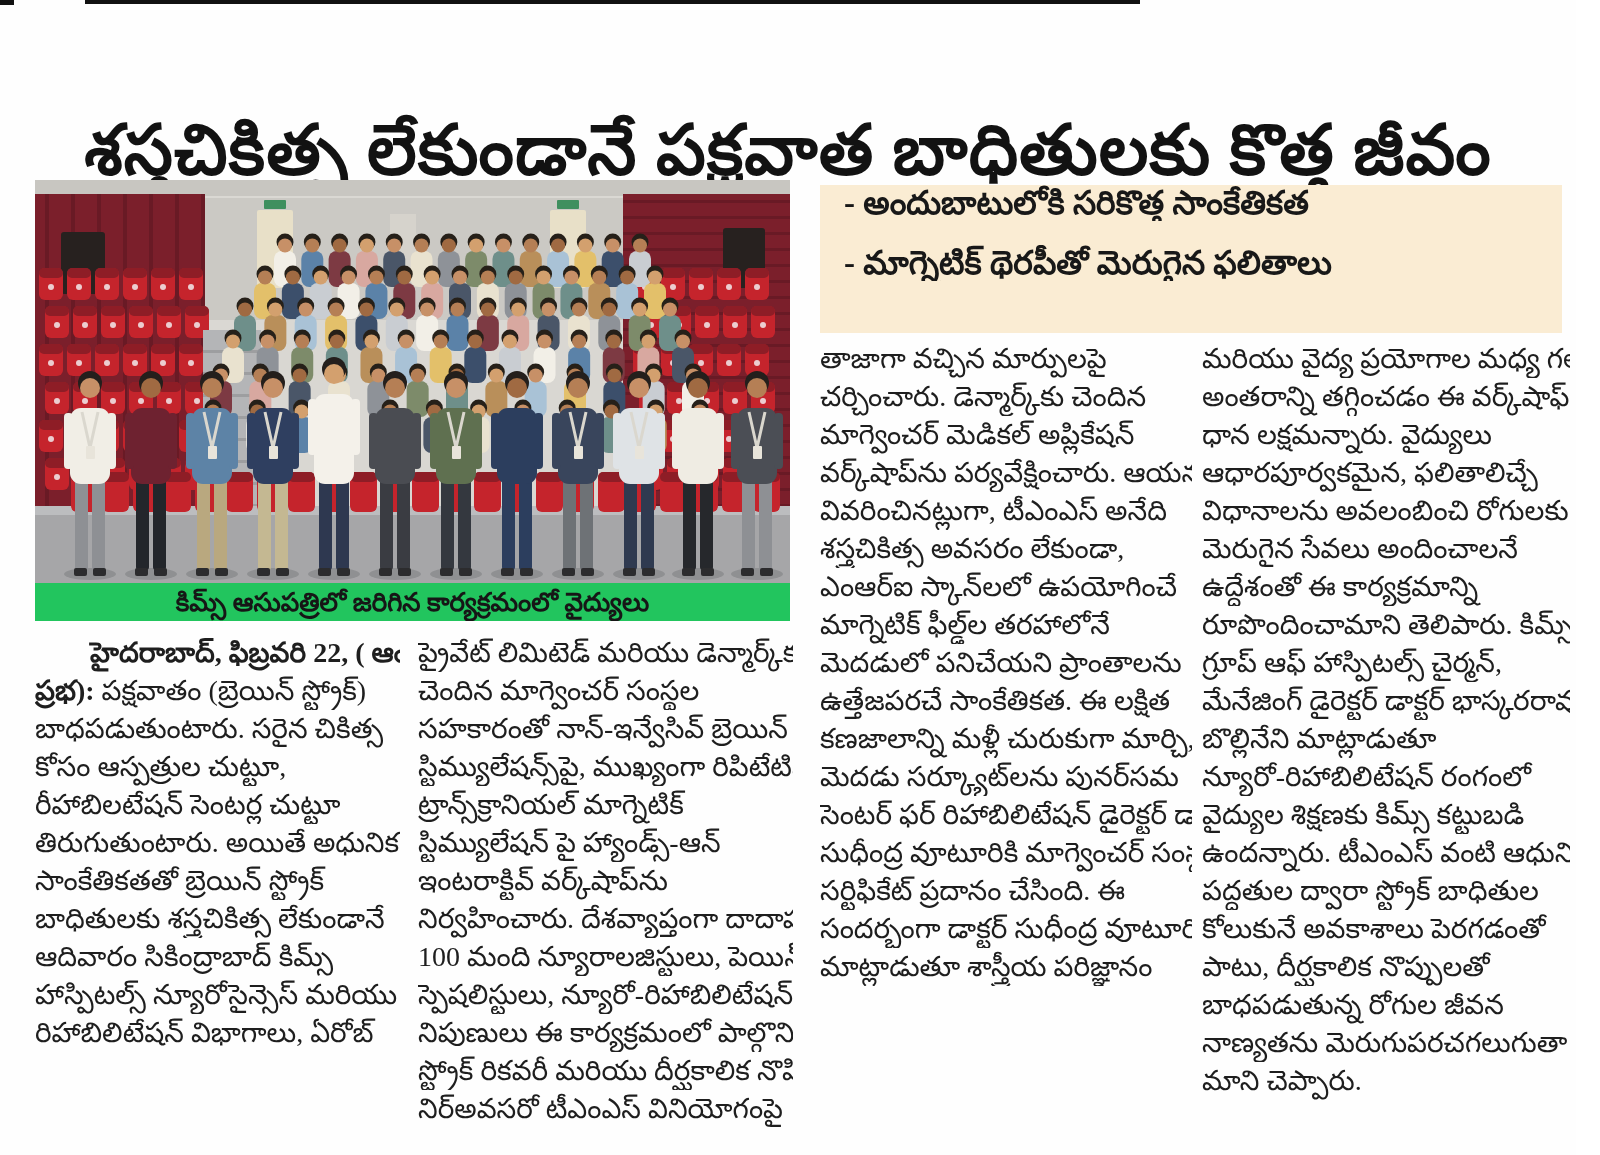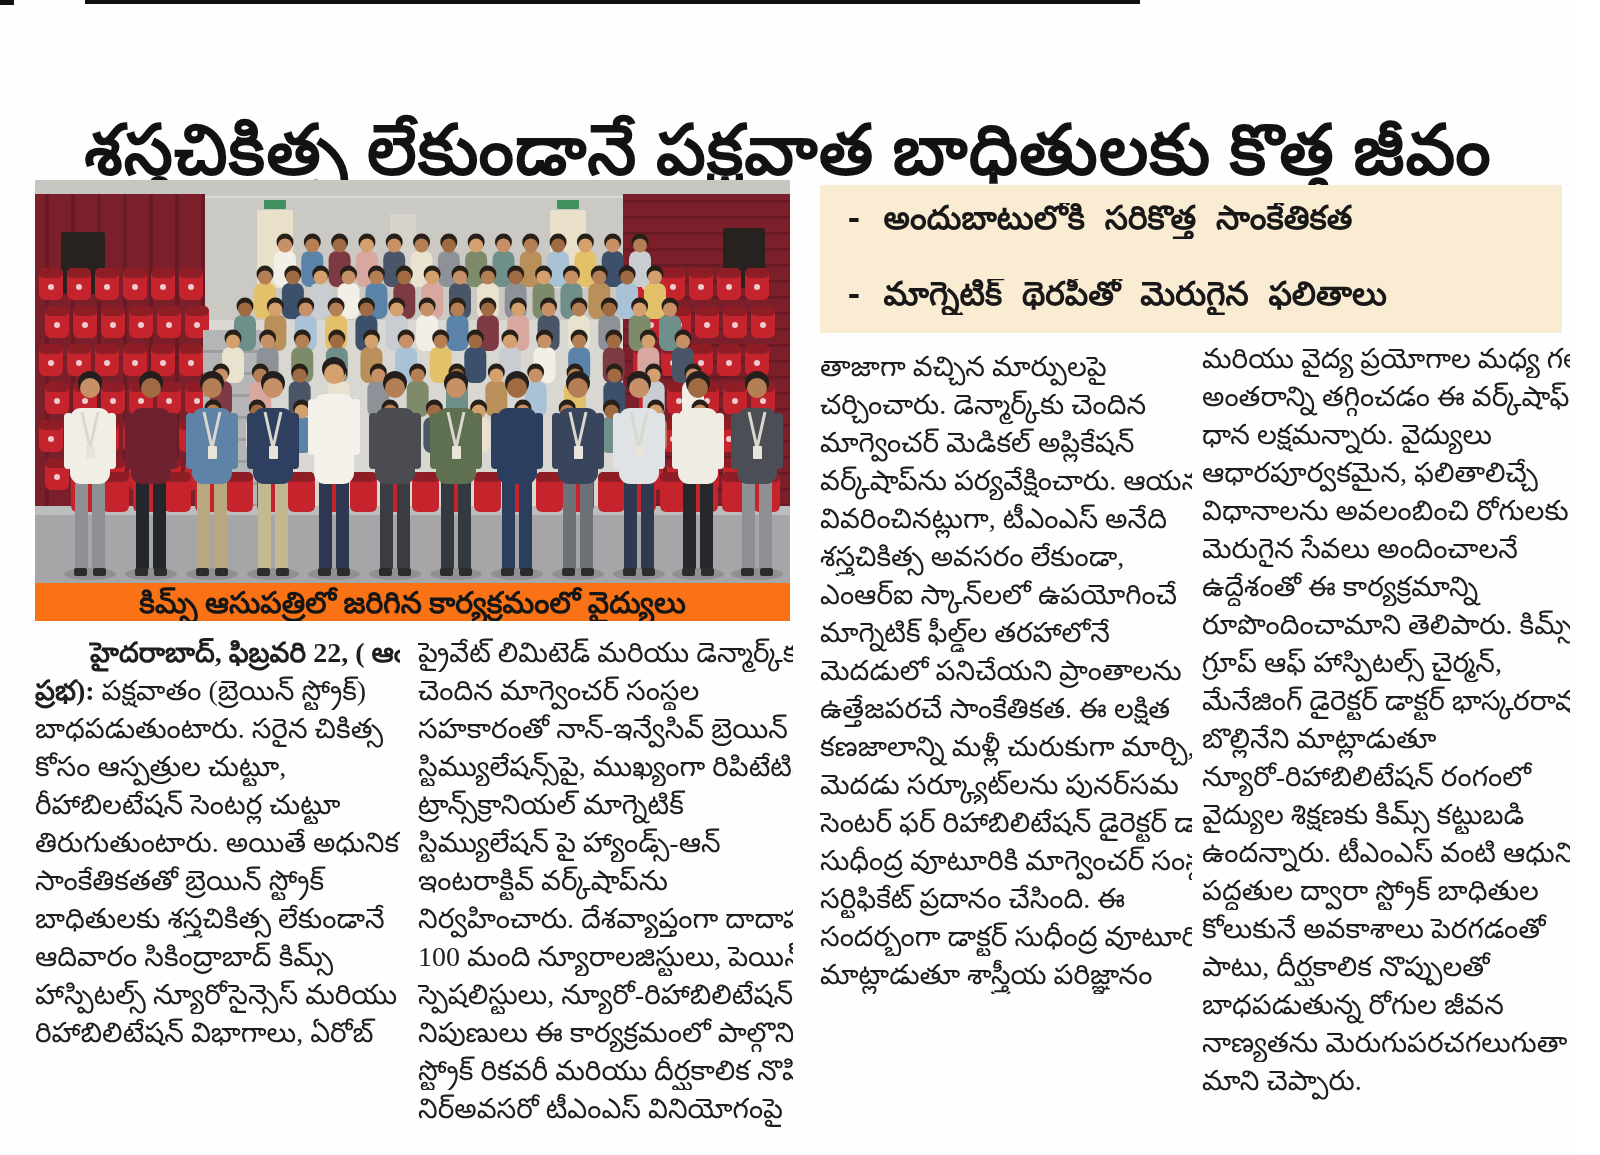--- a/index.html
+++ b/index.html
@@ -12,30 +12,30 @@
   .cbar.s2{left:118px;width:954px;}
   .cbar.s3{left:1072px;width:25px;}
   .cbar.s4{left:1097px;width:186px;}
   .cbar.s5{left:1283px;width:25px;}
   .cbar.s6{left:1308px;width:292px;}
   .headline{position:absolute;left:40px;right:40px;top:44px;height:130px;
             font-size:70px;line-height:120px;font-weight:700;text-align:center;color:#121212;
             letter-spacing:1px;white-space:nowrap;overflow:hidden;}
   .photo{position:absolute;left:35px;top:180px;width:755px;height:403px;background:#d9d7d2;overflow:hidden;}
   .photo svg{display:block;}
-  .caption{position:absolute;left:35px;top:583px;width:755px;height:38px;background:#f97316;
-           font-size:30px;font-weight:700;color:#161616;text-align:center;line-height:39px;overflow:hidden;}
+  .caption{position:absolute;left:35px;top:583px;width:755px;height:38px;background:#22c55e;
+           font-size:26px;font-weight:700;color:#161616;text-align:center;line-height:39px;overflow:hidden;}
   .hbox{position:absolute;left:820px;top:185px;width:742px;height:148px;background:#faecd3;
-        display:flex;flex-direction:column;justify-content:center;gap:40px;padding-left:24px;box-sizing:border-box;font-family:Liberation Mono, monospace;}
+        display:flex;flex-direction:column;justify-content:flex-start;gap:24px;padding-left:24px;box-sizing:border-box;}
   .hitem{font-size:33px;font-weight:700;color:#181818;line-height:36px;white-space:nowrap;overflow:hidden;}
   .col{position:absolute;font-size:28px;line-height:38px;color:#1e1e1e;}
   .col .tl{height:38px;white-space:nowrap;overflow:hidden;}
   .c1{left:35px;top:634px;width:365px;}
   .c2{left:418px;top:634px;width:375px;}
-  .c3{left:820px;top:340px;width:372px;margin-top:8px;}
+  .c3{left:820px;top:340px;width:372px;}
   .c4{left:1202px;top:340px;width:368px;}
   .dateline-ind{display:inline-block;width:55px;}
   .b{font-weight:700;}
 </style>
 </head>
 <body>
 
 <div class="page">
 
   <div class="toptick"></div>

